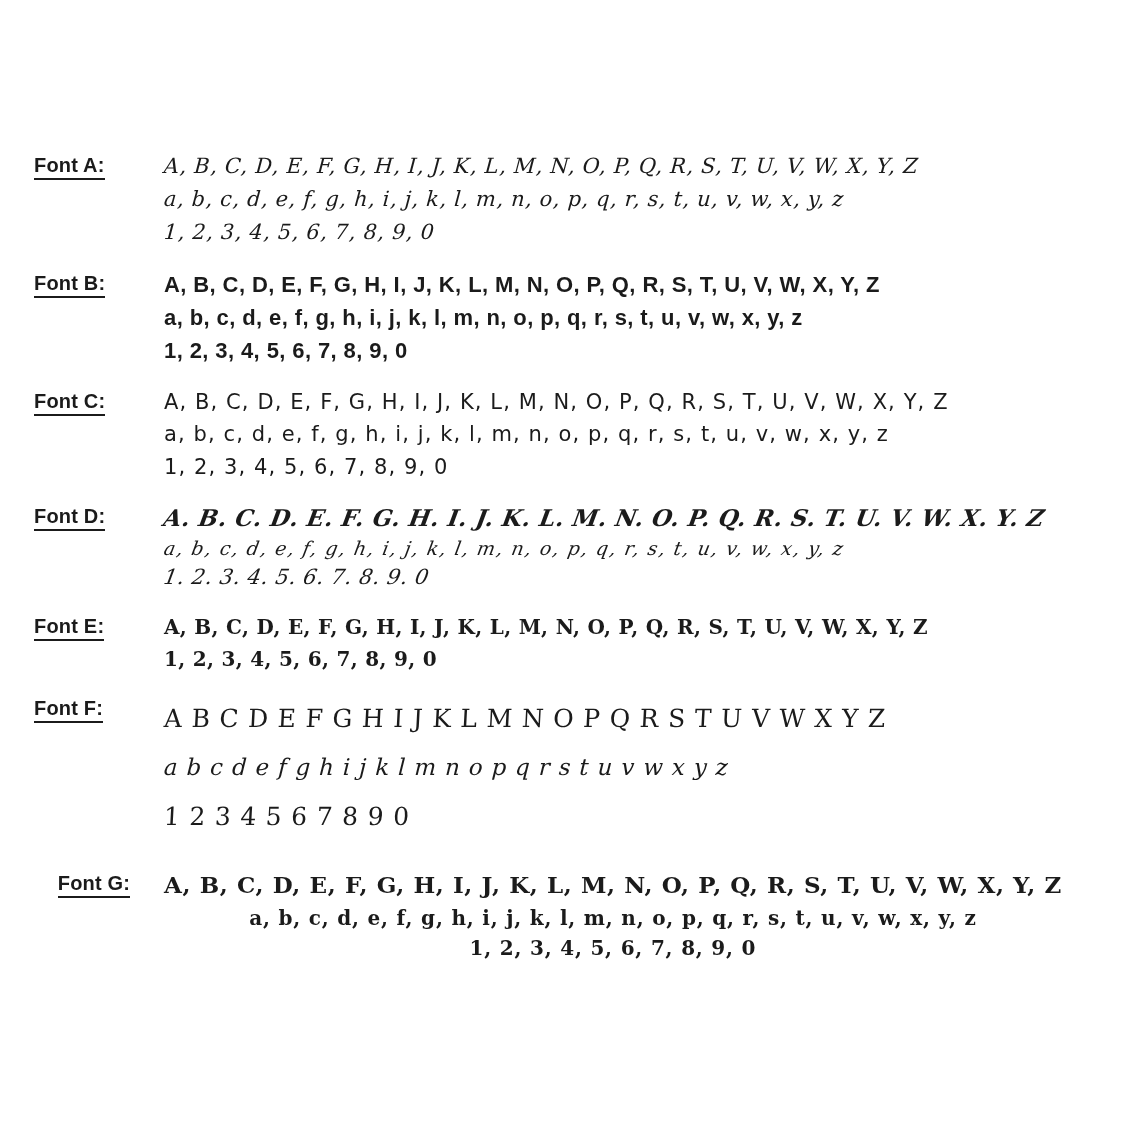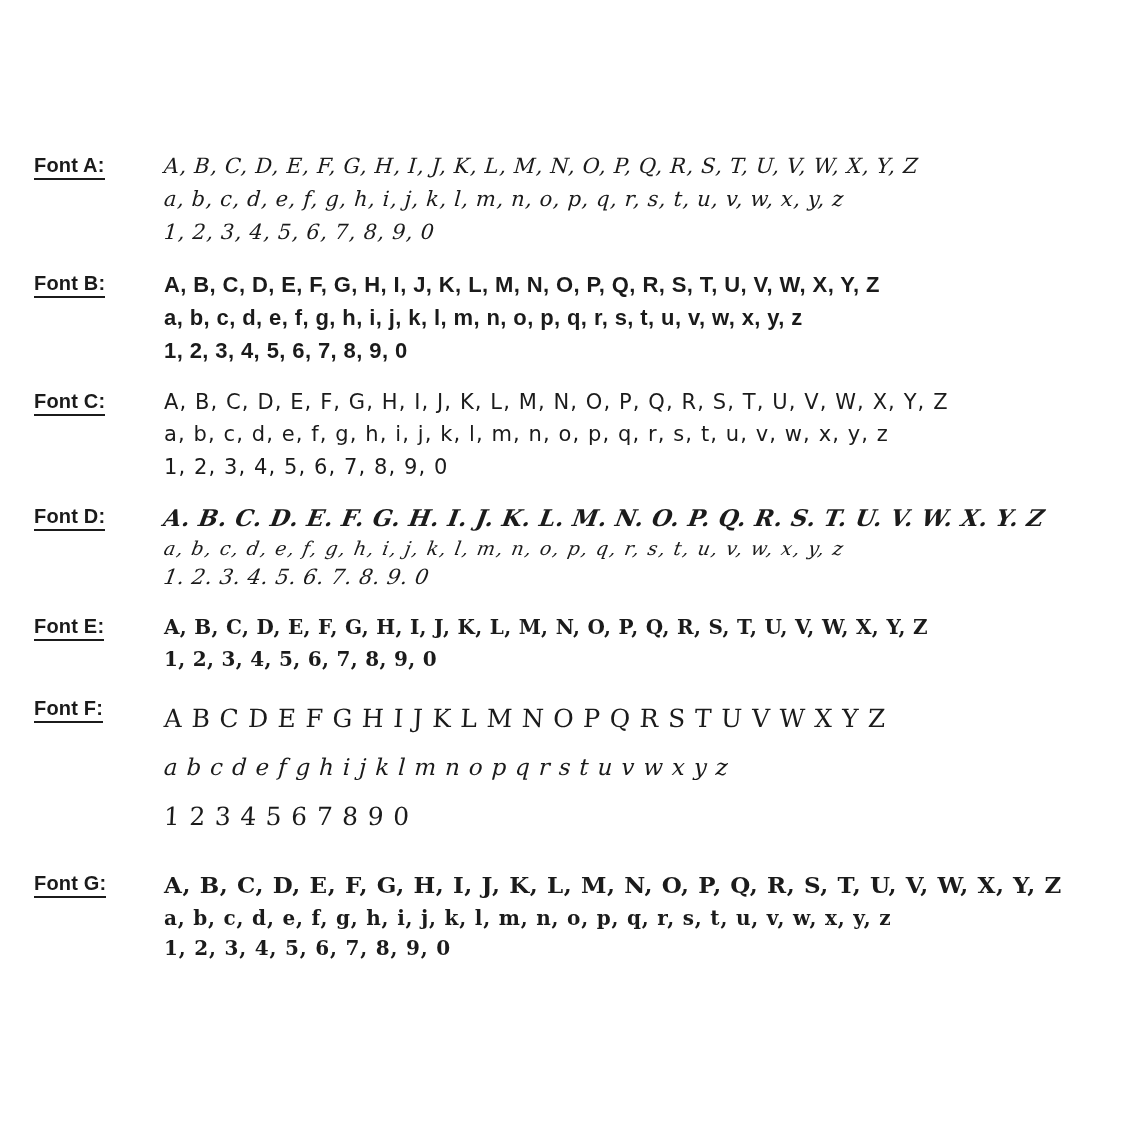--- a/index.html
+++ b/index.html
@@ -134,21 +134,21 @@
   .fg .sample-line.lower,
   .fg .sample-line.num {
     font-size: 20px;
     letter-spacing: 0.8px;
   }
   .fg .sample-line.num {
     font-weight: bold;
   }
 
   .row-f { margin-bottom: 26px; justify-content: center; }
-  .row-g { margin-bottom: 0; }
+  .row-g { margin-bottom: 0; text-align: center; }
 </style>
 </head>
 <body>
 
 <div id="sheet">
 
   <div class="font-row fa">
     <div class="row-label"><span class="lbl">Font A:</span></div>
     <div class="samples">
       <div class="sample-line upper">A, B, C, D, E, F, G, H, I, J, K, L, M, N, O, P, Q, R, S, T, U, V, W, X, Y, Z</div>

